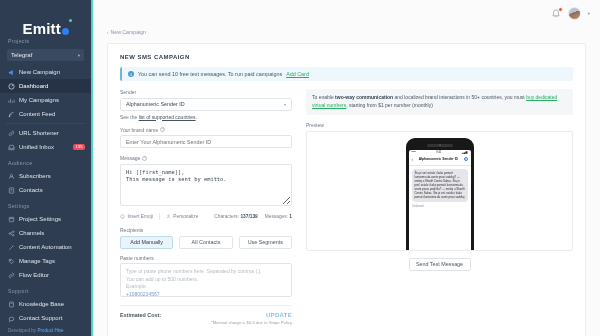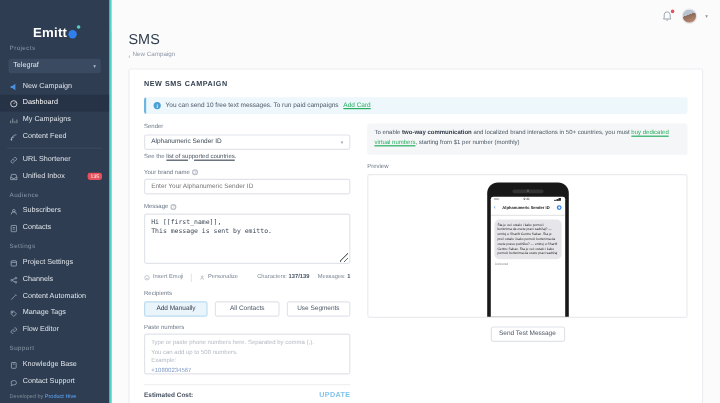--- a/index.html
+++ b/index.html
@@ -17,21 +17,21 @@
     background: #2e3d51;
     border-right: 2px solid #4fd1c5;
     display: flex; flex-direction: column;
     position: relative;
     overflow: hidden;
   }
   .logo-wrap {
     height: 26px; display: flex; align-items: center; justify-content: center;
     margin-top: 6px;
   }
-  .logo { font-size: 11px; font-weight: bold; color: #ffffff; letter-spacing: .2px; position: relative; margin-top: 18px; }
+  .logo { font-size: 15px; font-weight: bold; color: #ffffff; letter-spacing: .2px; position: relative; margin-top: 18px; }
   .logo .o-dot {
     display: inline-block; width: 7px; height: 7px; border-radius: 50%;
     background: #2f80ed; position: relative; top: 1px; margin-left: .5px;
   }
   .logo .tick {
     position: absolute; right: -3px; top: -1px; width: 3px; height: 3px;
     border-radius: 50%; background: #4fd1c5;
   }
   .sec-label {
     font-size: 5.2px; color: #8c99ab; padding: 6px 0 3px 8px;
@@ -388,21 +388,20 @@
             <path d="M4 11V7a4 4 0 018 0v4l1 1.5H3z"></path>
             <path d="M6.8 13.5a1.3 1.3 0 002.4 0"></path>
           </svg>
         <span class="dot"></span>
       </div>
       <div class="avatar"></div>
       <span class="av-caret">▾</span>
     </div>
 
     <div class="page-head">
-      <div class="page-title">SMS</div>
       <div class="crumb">
         <span class="chev">‹</span>
         <span>New Campaign</span>
       </div>
     </div>
 
     <section class="card">
       <div class="card-title">NEW SMS CAMPAIGN</div>
 
       <div class="notice">

